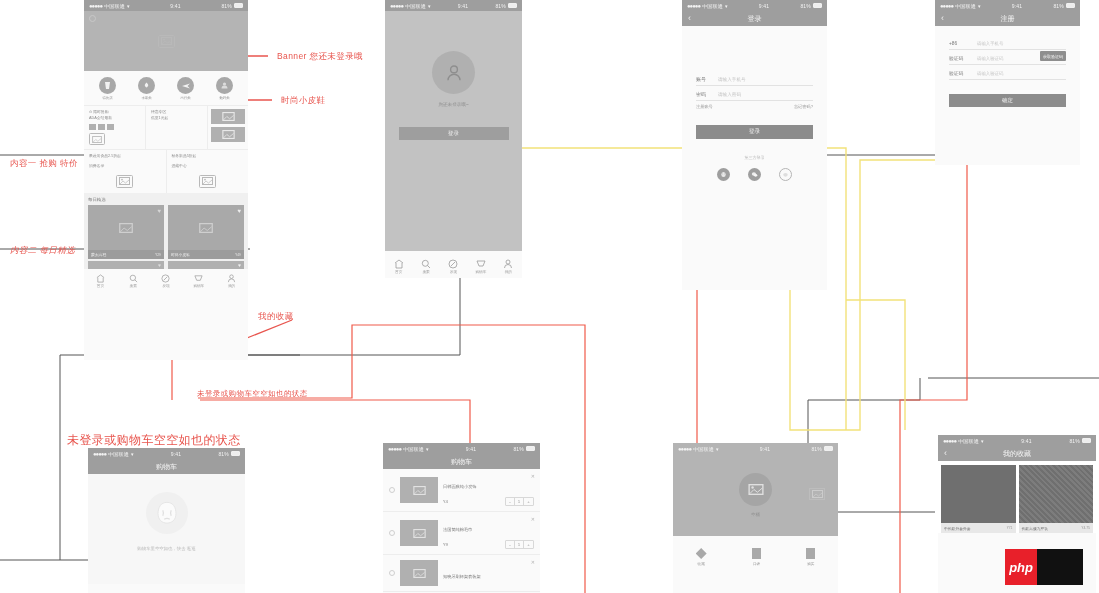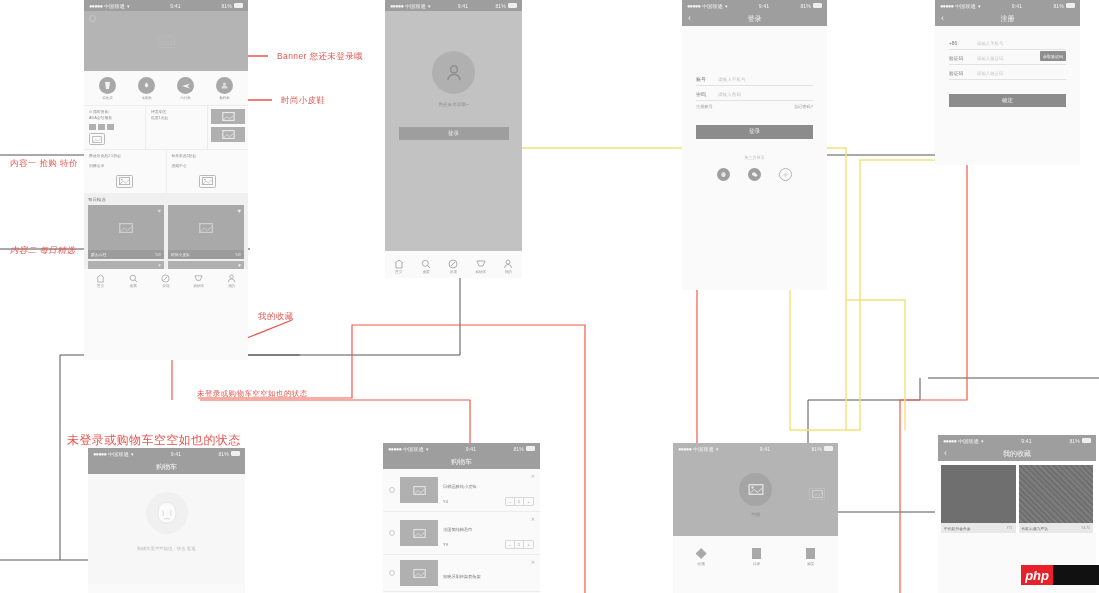--- a/index.html
+++ b/index.html
@@ -163,21 +163,21 @@
   #fav { left:938px; top:435px; width:158px; height:158px; }
   .fav-grid { display:flex; gap:3px; padding:4px 3px 0; background:#ffffff; }
   .fav-card { flex:1; }
   .fav-thumb { height:58px; background:#6f6f6f; }
   .fav-thumb.dotted { background:
      repeating-linear-gradient(45deg,#6f6f6f 0 2px,#7d7d7d 2px 4px); }
   .fav-bar { background:#e8e8e8; height:10px; display:flex; align-items:center;
              justify-content:space-between; padding:0 3px; }
   .fav-bar b { font-size:3.8px; color:#6d6d6d; font-weight:normal; }
   .fav-bar i { font-size:3.4px; color:#9a9a9a; font-style:normal; }
-  .php-badge { position:absolute; right:0px; bottom:8px; display:flex; height:20px; }
+  .php-badge { position:absolute; right:16px; bottom:8px; display:flex; height:36px; }
   .php-badge .p1 { background:#e8202a; color:#fff; font-size:13px; font-weight:bold;
                    padding:0 4px; display:flex; align-items:center; font-style:italic; }
   .php-badge .p2 { background:#111; width:46px; }
 </style>
 </head>
 <body>
 
 <svg class="flow">
 
   <g fill="none" stroke="#555" stroke-width="1">

